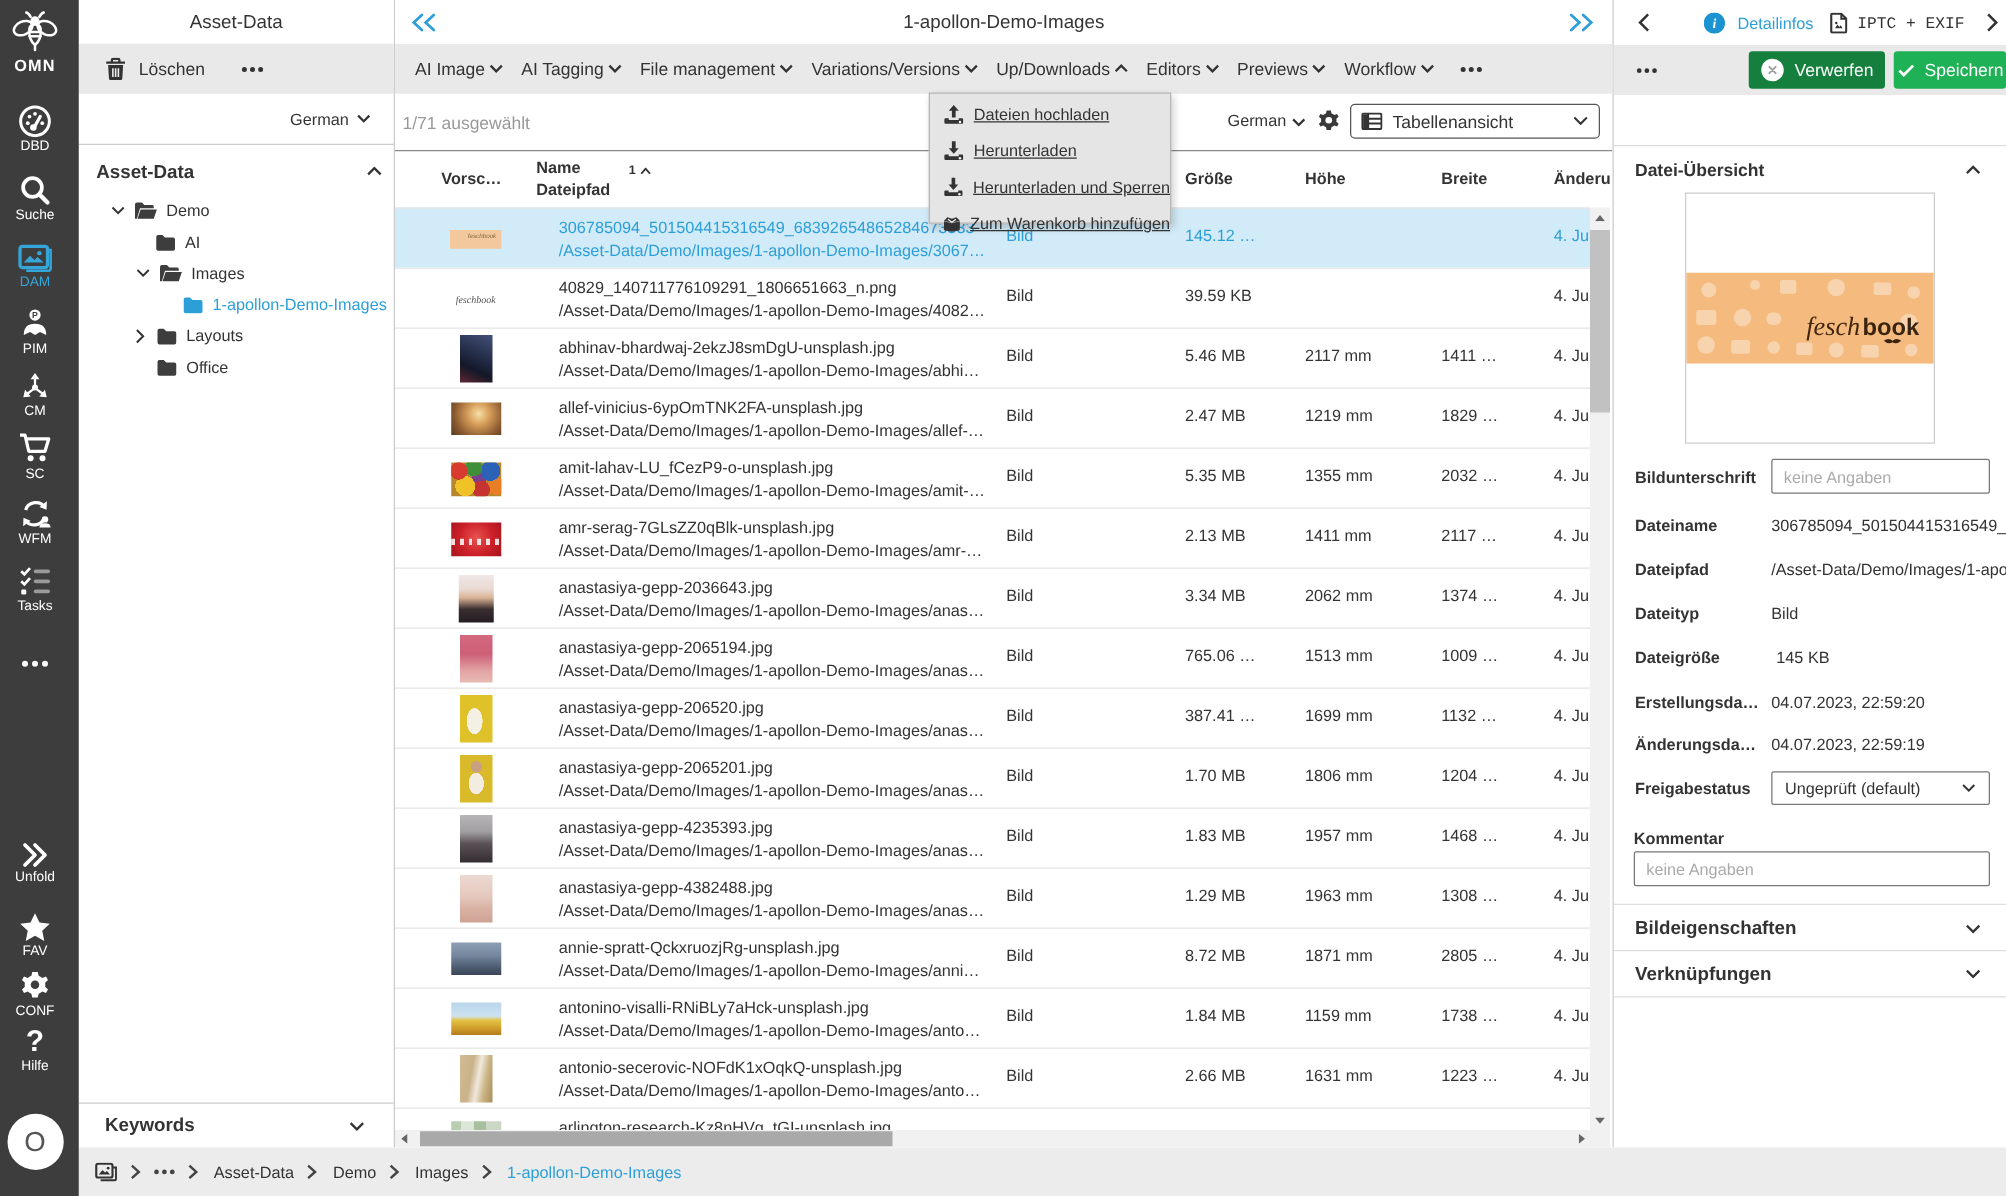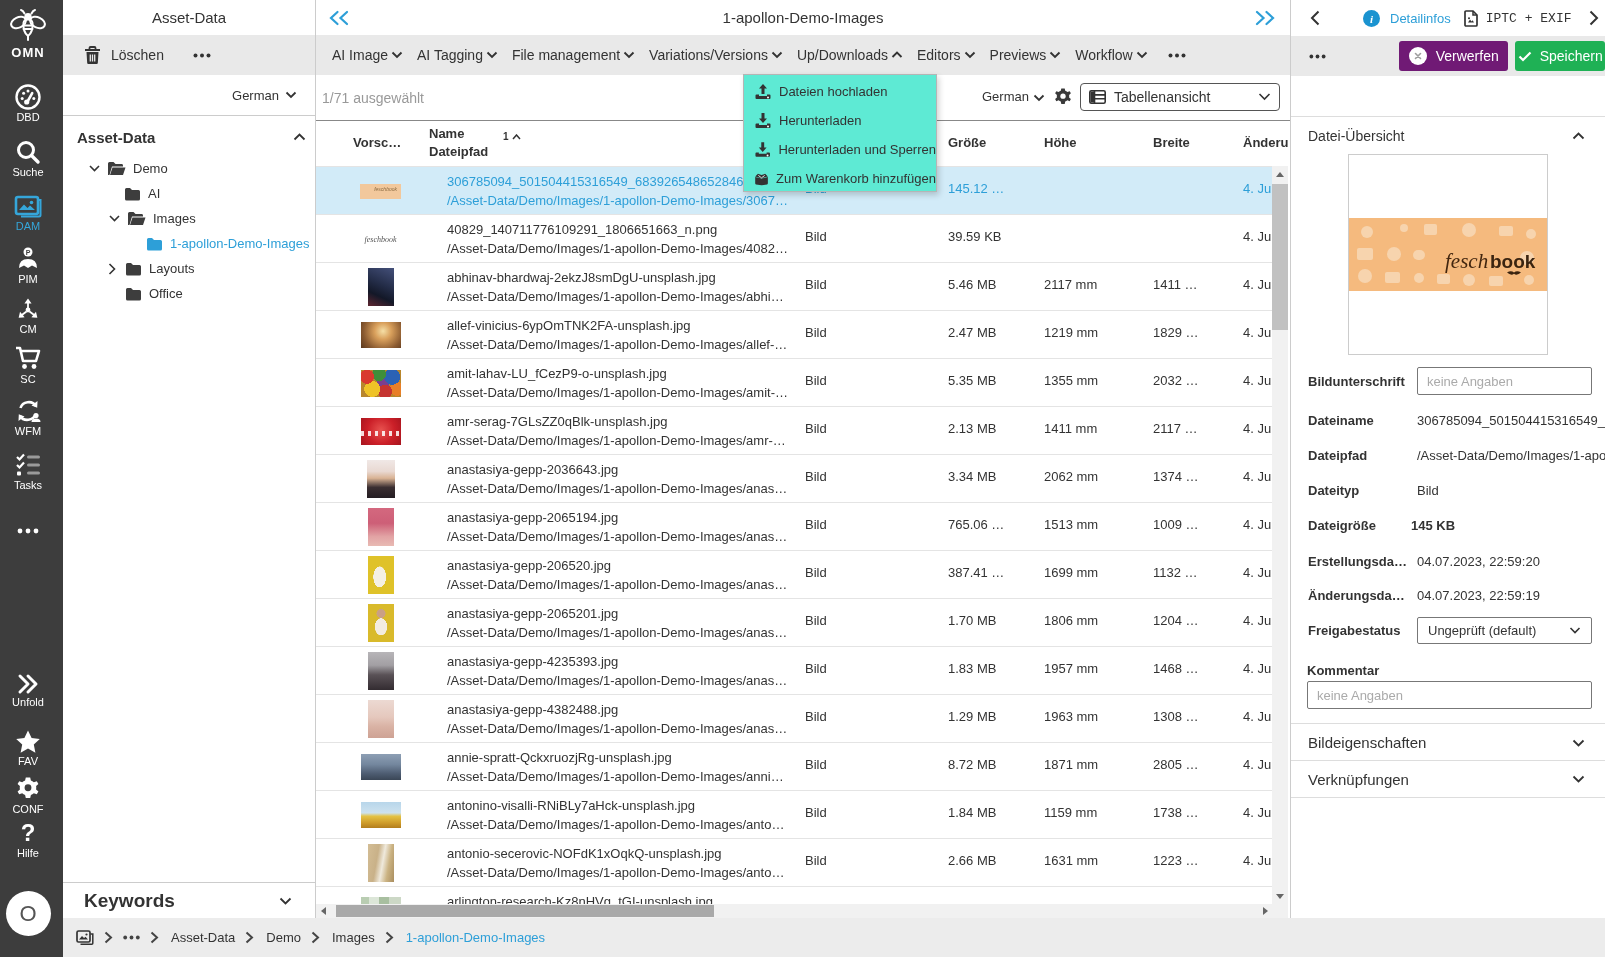--- a/index.html
+++ b/index.html
@@ -16,21 +16,21 @@
 
 
 #treepanel { left:63px; top:0; width:253px; height:918px; background:#fff; border-right:1px solid #ccc; z-index:10; }
 .panel-head { height:35px; line-height:35px; text-align:center; font-size:15px; color:#333; background:#fff; }
 .gray-bar { height:40px; background:#e9e9e9; display:flex; align-items:center; }
 #treepanel .gray-bar { padding-left:21px; }
 #treepanel .german-row { height:41px; display:flex; align-items:center; justify-content:flex-end; padding-right:18px; border-bottom:1px solid #ccc; }
 .tree { padding:8px 0 0 14px; }
 .tree-head { display:flex; align-items:center; height:26px; font-weight:bold; font-size:15px; }
 .tree-row { display:flex; align-items:center; height:25px; font-size:13px; white-space:nowrap; }
-.kwrow { position:absolute; left:0; bottom:0; width:100%; height:36px; border-top:1px solid #ccc; display:flex; align-items:center; padding:0 18px 0 21px; font-weight:bold; font-size:19px; }
+.kwrow { position:absolute; left:0; bottom:0; width:100%; height:36px; border-top:1px solid #ccc; display:flex; align-items:center; padding:0 18px 0 21px; font-weight:bold; font-size:15px; }
 
 
 #main { left:316px; top:0; width:974px; height:918px; background:#fff; overflow:hidden; }
 #main .panel-head { position:relative; }
 #main .gray-bar { padding-left:16px; }
 .tb-item { display:flex; align-items:center; margin-right:14px; color:#333; white-space:nowrap; }
 .tb-item svg { margin-left:3px; }
 #subrow { height:46px; display:flex; align-items:center; border-bottom:1px solid #888; position:relative; }
 #selcount { color:#999; margin-left:6px; }
 
@@ -49,31 +49,31 @@
 .trow .pt { position:absolute; left:131px; top:24px; line-height:19px; white-space:nowrap; }
 .trow .cell { position:absolute; top:14px; }
 .trow.sel { background:#d2ebf8; }
 .trow.sel, .trow.sel .nm, .trow.sel .pt { color:#2d9fd8; }
 
 
 .vsb { position:absolute; right:2px; top:166px; width:16px; height:738px; background:#f1f1f1; }
 .hsb { position:absolute; left:0px; bottom:0px; height:14px; width:972px; background:#f1f1f1; }
 
 
-#menu { left:743px; top:74px; width:194px; height:118px; background:#5eead4; border:1px solid #b5b5b5; box-shadow:2px 3px 6px rgba(0,0,0,.18); z-index:40; }
+#menu { left:743px; top:74px; width:194px; height:105px; background:#e5e5e5; border:1px solid #b5b5b5; box-shadow:2px 3px 6px rgba(0,0,0,.18); z-index:40;text-decoration:underline; }
 .mi { height:29px; display:flex; align-items:center; padding-left:10px; white-space:nowrap; font-size:13px; }
 .mi svg { margin-right:7px; }
 
 
 #rightpanel { left:1290px; top:0; width:315px; height:918px; background:#fff; border-left:1px solid #ccc; }
 #rp-head { height:36px; display:flex; align-items:center; white-space:nowrap; font-size:13px; }
 #rp-toolbar { height:40px; background:#e9e9e9; display:flex; align-items:center; }
 .btn { height:30px; border-radius:3px; color:#fff; display:flex; align-items:center; justify-content:center; font-size:14px; }
 #rp-body { position:relative; }
-.rp-sec-head { height:38px; display:flex; align-items:center; justify-content:space-between; padding:0 20px 0 17px; font-weight:normal; font-size:15px; border-top:1px solid #ddd; }
+.rp-sec-head { height:38px; display:flex; align-items:center; justify-content:space-between; padding:0 20px 0 17px; font-weight:bold; font-size:15px; border-top:1px solid #ddd; }
 .fieldlabel { font-weight:bold; }
 .ph { color:#aaa; font-size:13px; }
 
 
 #bottombar { left:63px; top:918px; width:1542px; height:39px; background:#ececec; display:flex; align-items:center; z-index:20; font-size:13px; }
 .blue { color:#2d9fd8; }
 </style>
 </head>
 <body>
 <div id="sidebar" class="abs">
@@ -618,21 +618,21 @@
     <svg style="margin-left:17px;" width="10" height="16" viewBox="0 0 10 16">
         <path d="M1.5 1.5 L8 8 L1.5 14.5" fill="none" stroke="#333" stroke-width="2"></path>
       </svg>
   </div>
   <div id="rp-toolbar">
     <svg width="18" height="5" viewBox="0 0 18 5" style="margin-left:18px;">
         <circle cx="2.5" cy="2.5" r="2" fill="#333"></circle>
         <circle cx="9" cy="2.5" r="2" fill="#333"></circle>
         <circle cx="15.5" cy="2.5" r="2" fill="#333"></circle>
       </svg>
-    <div class="btn" style="margin-left:73px;width:116px;background:#701a75;">
+    <div class="btn" style="margin-left:73px;width:116px;background:#15803d;">
       <span style="width:18px;height:18px;border-radius:50%;background:#fff;display:flex;align-items:center;justify-content:center;margin-right:9px;">
         <svg width="8" height="8" viewBox="0 0 8 8">
             <path d="M1.5 1.5 L6.5 6.5 M6.5 1.5 L1.5 6.5" stroke="#9e9e9e" stroke-width="1.6" stroke-linecap="round"></path>
           </svg>
       </span>Verwerfen
     </div>
     <div class="btn" style="margin-left:7px;width:95px;background:#1fb155;">
       <svg width="14" height="11" viewBox="0 0 14 11" style="margin-right:8px;">
           <path d="M1.5 5.5 L5 9 L12.5 1.5" fill="none" stroke="#fff" stroke-width="2.2"></path>
         </svg>Speichern
@@ -677,21 +677,21 @@
     <div class="abs" style="left:126px;top:291px;width:175px;height:28px;border:1px solid #777;border-radius:2px;display:flex;align-items:center;padding-left:9px;">
         <span class="ph">keine Angaben</span>
       </div>
     <span class="abs fieldlabel" style="left:17px;top:337px;">Dateiname</span>
     <span class="abs" style="left:126px;top:337px;white-space:nowrap;">306785094_501504415316549_6</span>
     <span class="abs fieldlabel" style="left:17px;top:372px;">Dateipfad</span>
     <span class="abs" style="left:126px;top:372px;white-space:nowrap;">/Asset-Data/Demo/Images/1-apo</span>
     <span class="abs fieldlabel" style="left:17px;top:407px;">Dateityp</span>
     <span class="abs" style="left:126px;top:407px;">Bild</span>
     <span class="abs fieldlabel" style="left:17px;top:442px;">Dateigröße</span>
-    <span class="abs" style="left:120px;top:442px;font-weight:bold;">145 KB</span>
+    <span class="abs" style="left:130px;top:442px;">145 KB</span>
     <span class="abs fieldlabel" style="left:17px;top:478px;">Erstellungsda…</span>
     <span class="abs" style="left:126px;top:478px;">04.07.2023, 22:59:20</span>
     <span class="abs fieldlabel" style="left:17px;top:512px;">Änderungsda…</span>
     <span class="abs" style="left:126px;top:512px;">04.07.2023, 22:59:19</span>
     <span class="abs fieldlabel" style="left:17px;top:547px;">Freigabestatus</span>
     <div class="abs" style="left:126px;top:541px;width:175px;height:27px;border:1px solid #777;border-radius:2px;display:flex;align-items:center;padding:0 10px;">Ungeprüft (default)
       <svg style="margin-left:auto;" width="12" height="8" viewBox="0 0 12 8">
           <path d="M1.5 1 L6 5.5 L10.5 1" fill="none" stroke="#333" stroke-width="1.6"></path>
         </svg>
     </div>

